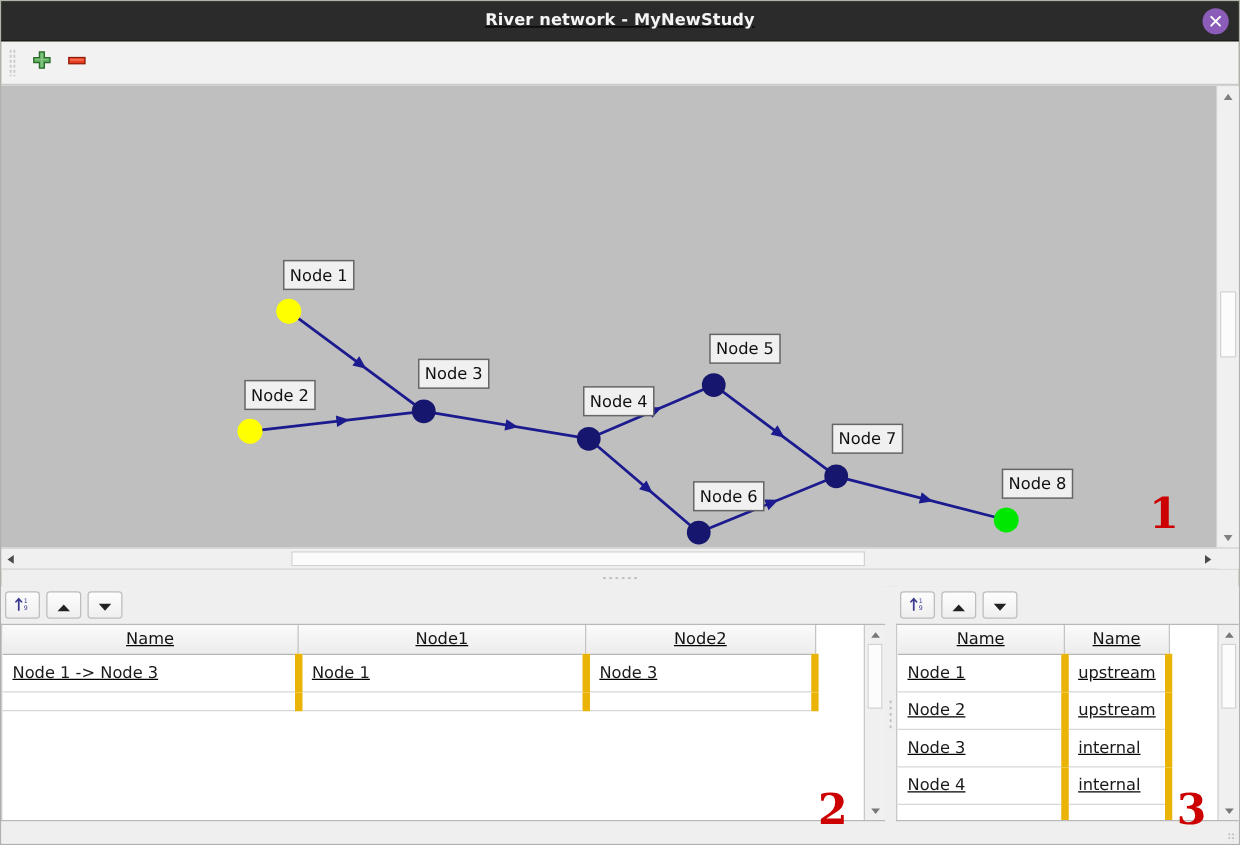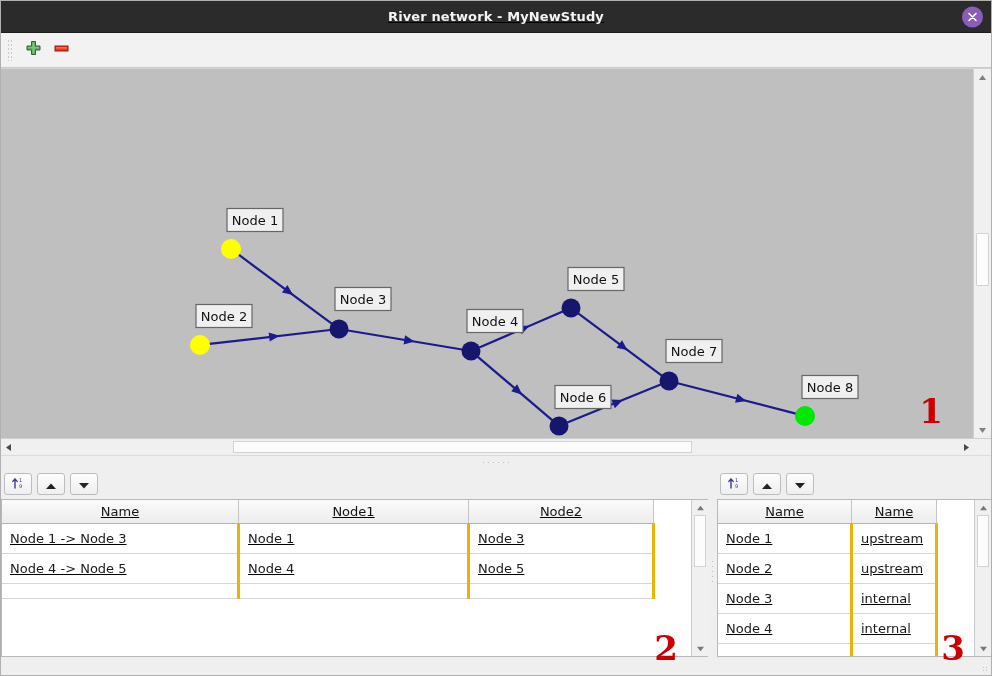--- a/index.html
+++ b/index.html
@@ -291,21 +291,21 @@
     border-right: 1px solid #c4c4c4;
     border-bottom: 1px solid #b5b5b5;
     font-weight: normal;
     font-size: 13px;
     text-align: center;
     color: #141414;
     padding: 0;
   }
   table.grid td {
     height: 29px;
-    border-right: 3px solid #eab308;
+    border-right: 6px solid #eab308;
     border-bottom: 1px solid #d6d6d6;
     padding: 0 8px;
     background: #ffffff;
     white-space: nowrap;
     overflow: hidden;
   }
   table.grid tr.spacer td { height: 14px; }
   .tbl-vscroll {
     flex: 0 0 16px;
     background: #f0f0f0;
@@ -525,25 +525,20 @@
                   <th style="width: 229px; text-align: center;">Node1</th>
                   <th>Node2</th>
                 </tr>
               </thead>
             <tbody id="reaches-body">
                 <tr>
                   <td>Node 1 -&gt; Node 3</td>
                   <td>Node 1</td>
                   <td>Node 3</td>
                 </tr>
-                <tr>
-                  <td>Node 4 -&gt; Node 5</td>
-                  <td>Node 4</td>
-                  <td>Node 5</td>
-                </tr>
                 <tr class="spacer">
                   <td></td>
                   <td></td>
                   <td></td>
                 </tr>
               </tbody>
           </table>
         </div>
         <div class="tbl-vscroll">
           <div class="sb-arrow">

